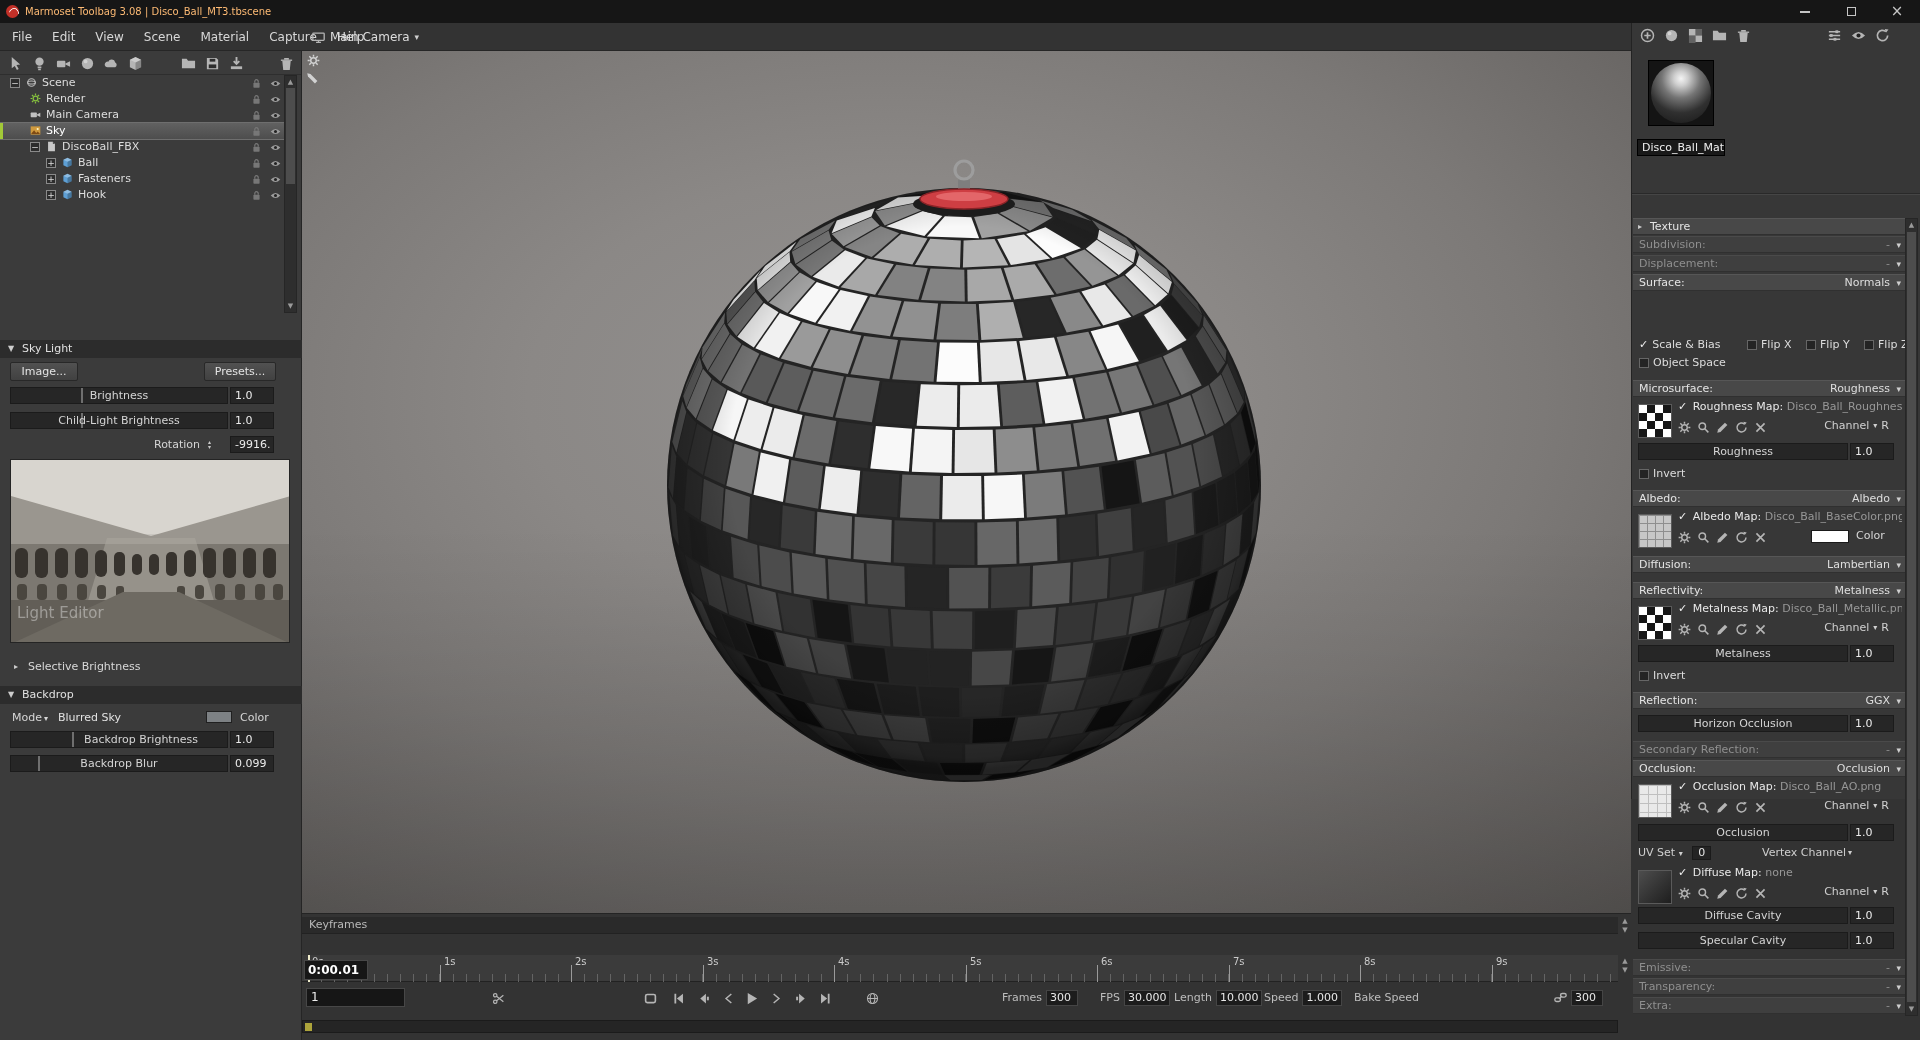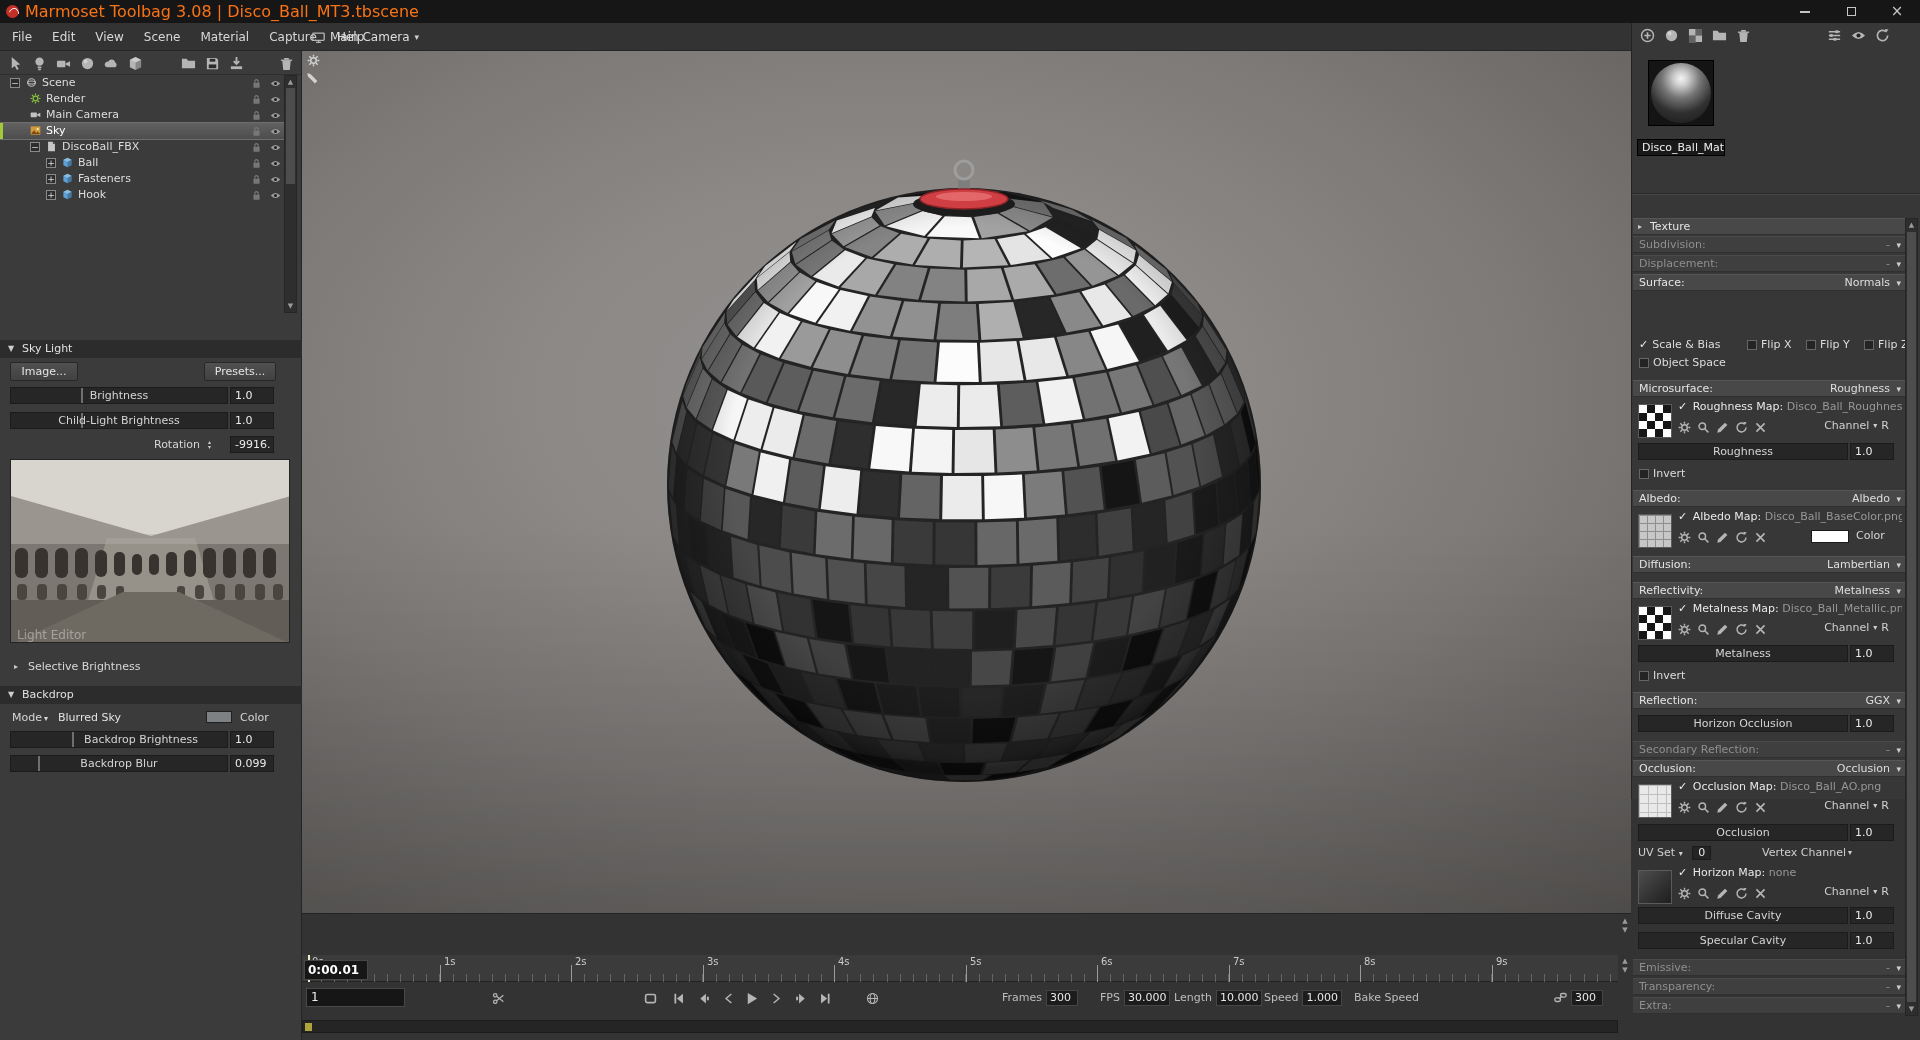--- a/index.html
+++ b/index.html
@@ -9,21 +9,21 @@
 .abs{position:absolute}
 .ic{width:13px;height:13px;color:#b5b5b5;display:inline-block;vertical-align:middle}
 .ic.lg{width:15px;height:15px}
 .ic.sm{width:11px;height:11px}
 
 
 #titlebar{position:absolute;left:0;top:0;width:1920px;height:23px;background:#161616;display:flex;align-items:center;z-index:30}
 #logo{width:13px;height:13px;border-radius:50%;background:#c23028;margin:0 6px 0 6px;position:relative;flex:0 0 auto}
 #logo:after{content:"";position:absolute;left:2.5px;top:2.5px;width:8px;height:8px;border-radius:50%;
   border:1.6px solid #fff;border-left-color:transparent;border-bottom-color:transparent;transform:rotate(-35deg)}
-#title-text{color:#f97316;font-size:16px;white-space:nowrap}
+#title-text{color:#fdba74;font-size:10px;white-space:nowrap}
 #winbtns{margin-left:auto;display:flex;height:23px}
 .winbtn{width:46px;height:23px;display:flex;align-items:center;justify-content:center;color:#c5c5c5}
 .glyph-min{width:10px;height:0;border-bottom:2px solid #c5c5c5}
 .glyph-max{width:9px;height:9px;border:1.5px solid #c5c5c5}
 .glyph-close{font-size:15px;line-height:15px}
 
 
 #menubar{position:absolute;left:0;top:23px;width:1631px;height:28px;background:#333;border-bottom:1px solid #262626;
   display:flex;align-items:center;padding-left:2px;z-index:20}
 .menu-item{padding:0 10px;height:28px;line-height:28px;color:#d8d8d8;font-size:12px}
@@ -53,21 +53,21 @@
 .btn{position:absolute;height:19px;background:linear-gradient(#515151,#414141);border:1px solid #282828;border-radius:2px;
   font-size:11px;color:#e2e2e2;text-align:center;line-height:17px}
 .slider{position:absolute;height:17px}
 .slider .track{position:absolute;left:0;top:0;height:17px;background:#262626;border:1px solid #1b1b1b}
 .slider .lab{position:absolute;left:0;top:0;width:100%;text-align:center;line-height:17px;font-size:11px;color:#d4d4d4;white-space:nowrap}
 .slider .handle{position:absolute;top:1px;width:2px;height:15px;background:#6f6f6f}
 .valbox{position:absolute;height:17px;background:#262626;border:1px solid #1b1b1b;font-size:11px;color:#ebebeb;
   line-height:15px;padding-left:4px;white-space:nowrap}
 .stepper{position:absolute;display:flex;flex-direction:column;align-items:center;font-size:6px;line-height:5px;color:#c9c9c9}
 #hdri-preview{position:absolute;left:10px;top:408px;width:280px;height:184px;border:1px solid #242424;overflow:hidden}
-#hdri-caption{position:absolute;left:6px;bottom:0;font-size:12px;color:rgba(255,255,255,.38)}
+#hdri-caption{position:absolute;left:6px;bottom:20px;font-size:15px;color:rgba(255,255,255,.38)}
 #selective-row{position:absolute;left:0;top:607px;width:302px;height:17px;line-height:17px;font-size:11px;color:#d8d8d8}
 #selective-row .caret{position:absolute;left:14px;font-size:8px;color:#cdcdcd}
 #selective-row .htxt{position:absolute;left:28px}
 #mode-row{position:absolute;left:0;top:658px;width:302px;height:17px;line-height:17px;font-size:11px;color:#d6d6d6}
 #backdrop-swatch{position:absolute;left:206px;top:2px;width:26px;height:12px;background:#7d8184;border:1px solid #202020}
 
 
 #viewport{position:absolute;left:302px;top:51px;width:1329px;height:862px;overflow:hidden;
   background:linear-gradient(rgba(0,0,0,0) 55%, rgba(0,0,0,0.16) 100%),
   radial-gradient(90% 85% at 44% 40%, #939190 0%, #8b8886 30%, #7c7977 55%, #686563 80%, #585553 100%)}
@@ -878,20 +878,23 @@
     </svg>
     <svg class="ic" id="vp-gear">
         <use href="#i-gear"></use>
       </svg>
     <svg class="ic" id="vp-pen">
         <use href="#i-pencil"></use>
       </svg>
   </div>
 
   <div id="timeline">
+    <div class="tl-bar" style="top:3px">
+      <span class="blab">Keyframes</span>
+    </div>
     <div id="tl-arrows">
       <div>▲</div>
       <div>▼</div>
       <div style="margin-top:22px">▲</div>
       <div>▼</div>
     </div>
 
     <div id="ruler">
       <div class="minor"></div>
       <div class="majortick" style="left:6px"></div>
@@ -1268,21 +1271,21 @@
       <span>UV Set</span>
       <span style="font-size:8px">▾</span>
       <span class="uvbox" style="margin-left:6px">0</span>
       <span class="abs" style="left:124px">Vertex Channel</span>
       <span class="abs" style="left:210px;font-size:8px;top:2px">▾</span>
     </div>
     <div class="mapblock" style="top:843px">
       <div class="thumb thumb-cavity"></div>
       <div class="ml1">
         <span class="chk-g">✓</span>
-        <span class="mlab">Horizon Map:</span>
+        <span class="mlab">Diffuse Map:</span>
         <span class="mfile">none</span>
       </div>
       <div class="ml2">
         <svg class="ic">
             <use href="#i-gear"></use>
           </svg>
         <svg class="ic">
             <use href="#i-search"></use>
           </svg>
         <svg class="ic">

